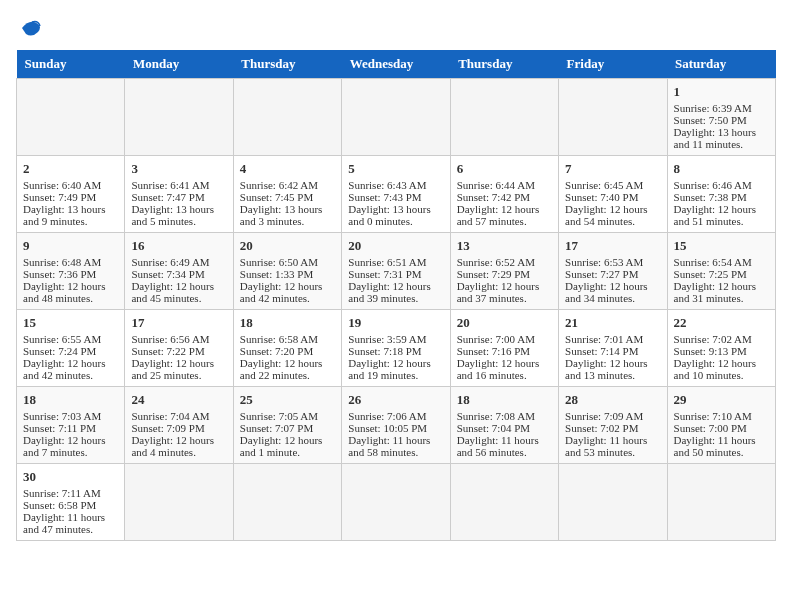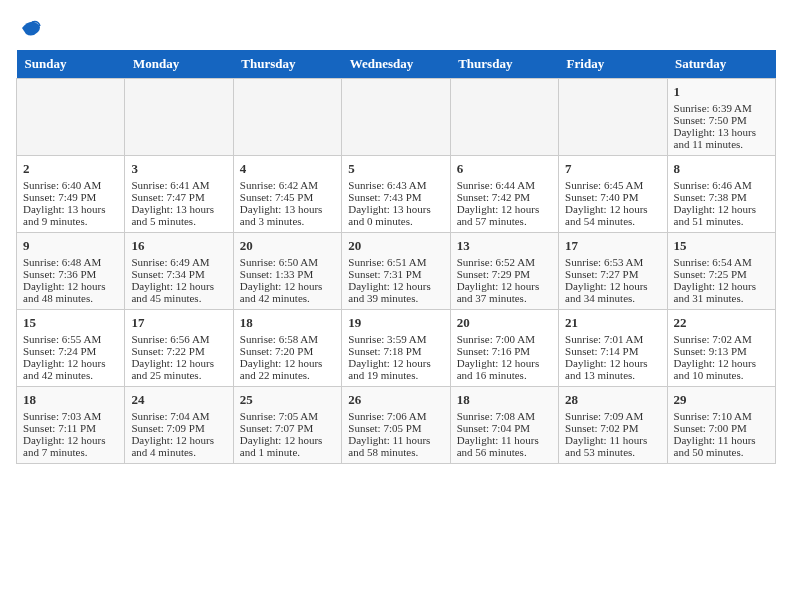--- a/index.html
+++ b/index.html
@@ -287,21 +287,21 @@
       </td>
         <td>
         <span class="day-num">25</span>
         <span>Sunrise: 7:05 AM</span><br>
         <span>Sunset: 7:07 PM</span><br>
         <span>Daylight: 12 hours and 1 minute.</span>
       </td>
         <td>
         <span class="day-num">26</span>
         <span>Sunrise: 7:06 AM</span><br>
-        <span>Sunset: 7:05 PM</span><br>
+        <span>Sunset: 10:05 PM</span><br>
         <span>Daylight: 11 hours and 58 minutes.</span>
       </td>
         <td>
         <span class="day-num">18</span>
         <span>Sunrise: 7:08 AM</span><br>
         <span>Sunset: 7:04 PM</span><br>
         <span>Daylight: 11 hours and 56 minutes.</span>
       </td>
         <td>
         <span class="day-num">28</span>
@@ -309,14 +309,28 @@
         <span>Sunset: 7:02 PM</span><br>
         <span>Daylight: 11 hours and 53 minutes.</span>
       </td>
         <td>
         <span class="day-num">29</span>
         <span>Sunrise: 7:10 AM</span><br>
         <span>Sunset: 7:00 PM</span><br>
         <span>Daylight: 11 hours and 50 minutes.</span>
       </td>
       </tr>
+      <tr class="last-row">
+        <td class="has-data">
+        <span class="day-num">30</span>
+        <span>Sunrise: 7:11 AM</span><br>
+        <span>Sunset: 6:58 PM</span><br>
+        <span>Daylight: 11 hours and 47 minutes.</span>
+      </td>
+        <td class="empty-cell"></td>
+        <td class="empty-cell"></td>
+        <td class="empty-cell"></td>
+        <td class="empty-cell"></td>
+        <td class="empty-cell"></td>
+        <td class="empty-cell"></td>
+      </tr>
     </tbody>
 </table>
 
 </body></html>

